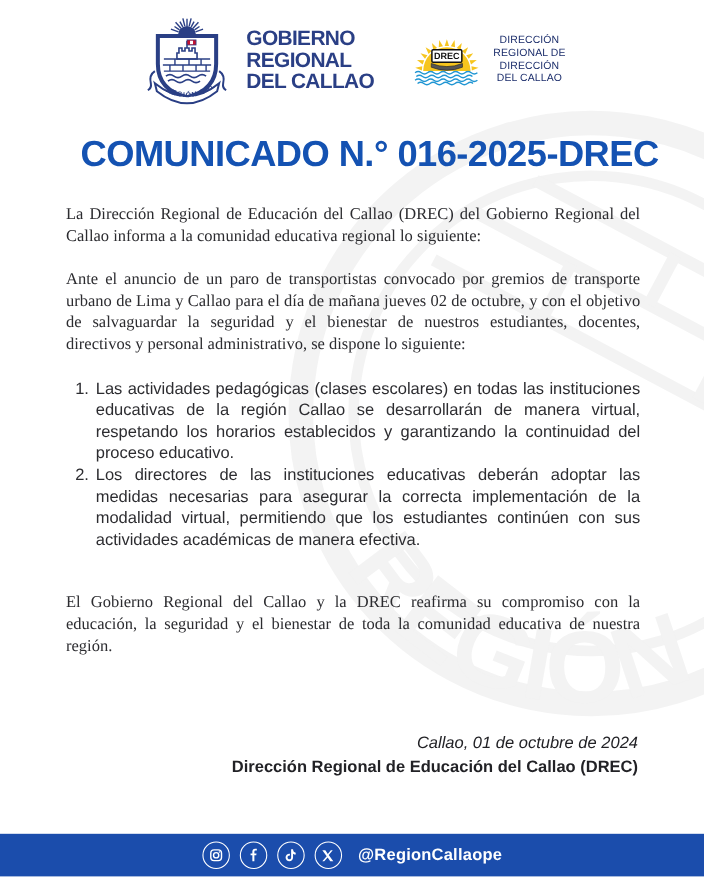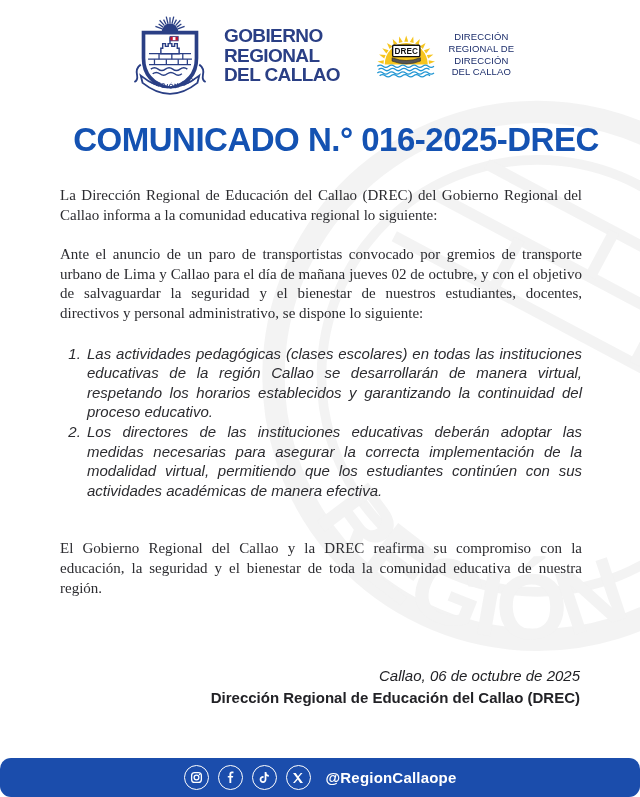--- a/index.html
+++ b/index.html
@@ -71,21 +71,20 @@
     color:var(--body-text);
     font-size:15px;
     line-height:19.6px;
     text-align:justify;
   }
   .content p{margin:0;font-family:Liberation Serif, serif;}
   .p2{margin-top:20px !important;}
   .content ol{
     margin-top:20px;
     padding-left:25px;
-    font-style:italic;
   }
   .content ol li{padding-left:2px;text-align:justify;}
   .p3{margin-top:39px !important;}
   .closing{margin-top:20px !important;text-align:left !important;}
   .signature{
     position:absolute;
     top:665px;left:60px;right:60px;
     text-align:right;
     color:#222226;
     font-size:15px;
@@ -95,21 +94,20 @@
   .sig-org{font-weight:bold;}
   .footer{
     position:absolute;
     left:0;right:0;bottom:0;
     height:39px;
     background:var(--footer-blue);
     display:flex;
     align-items:center;
     justify-content:center;
     gap:9px;
-    border-radius:11px;
   }
   .social{
     width:25px;height:25px;
     border:1.6px solid #ffffff;
     border-radius:50%;
     display:flex;align-items:center;justify-content:center;
     flex:0 0 auto;
   }
   .social svg{display:block;}
   .handle{
@@ -251,21 +249,21 @@
     <p class="p1">La Dirección Regional de Educación del Callao (DREC) del Gobierno Regional del Callao informa a la comunidad educativa regional lo siguiente:</p>
     <p class="p2">Ante el anuncio de un paro de transportistas convocado por gremios de transporte urbano de Lima y Callao para el día de mañana jueves 02 de octubre, y con el objetivo de salvaguardar la seguridad y el bienestar de nuestros estudiantes, docentes, directivos y personal administrativo, se dispone lo siguiente:</p>
     <ol>
       <li>Las actividades pedagógicas (clases escolares) en todas las instituciones educativas de la región Callao se desarrollarán de manera virtual, respetando los horarios establecidos y garantizando la continuidad del proceso educativo.</li>
       <li>Los directores de las instituciones educativas deberán adoptar las medidas necesarias para asegurar la correcta implementación de la modalidad virtual, permitiendo que los estudiantes continúen con sus actividades académicas de manera efectiva.</li>
     </ol>
     <p class="p3">El Gobierno Regional del Callao y la DREC reafirma su compromiso con la educación, la seguridad y el bienestar de toda la comunidad educativa de nuestra región.</p>
   </div>
 
   <div class="signature">
-    <div class="sig-date">Callao, 06 de octubre de 2025</div>
+    <div class="sig-date">Callao, 01 de octubre de 2024</div>
     <div class="sig-org">Dirección Regional de Educación del Callao (DREC)</div>
   </div>
 
   <div class="footer">
     <span class="social">
       <svg width="13" height="13" viewBox="0 0 24 24" fill="none" stroke="#ffffff" stroke-width="2.4">
         <rect x="3" y="3" width="18" height="18" rx="5.5"></rect>
         <circle cx="12" cy="12" r="4.4"></circle>
         <circle cx="17.6" cy="6.4" r="1.3" fill="#ffffff" stroke="none"></circle>
       </svg>

